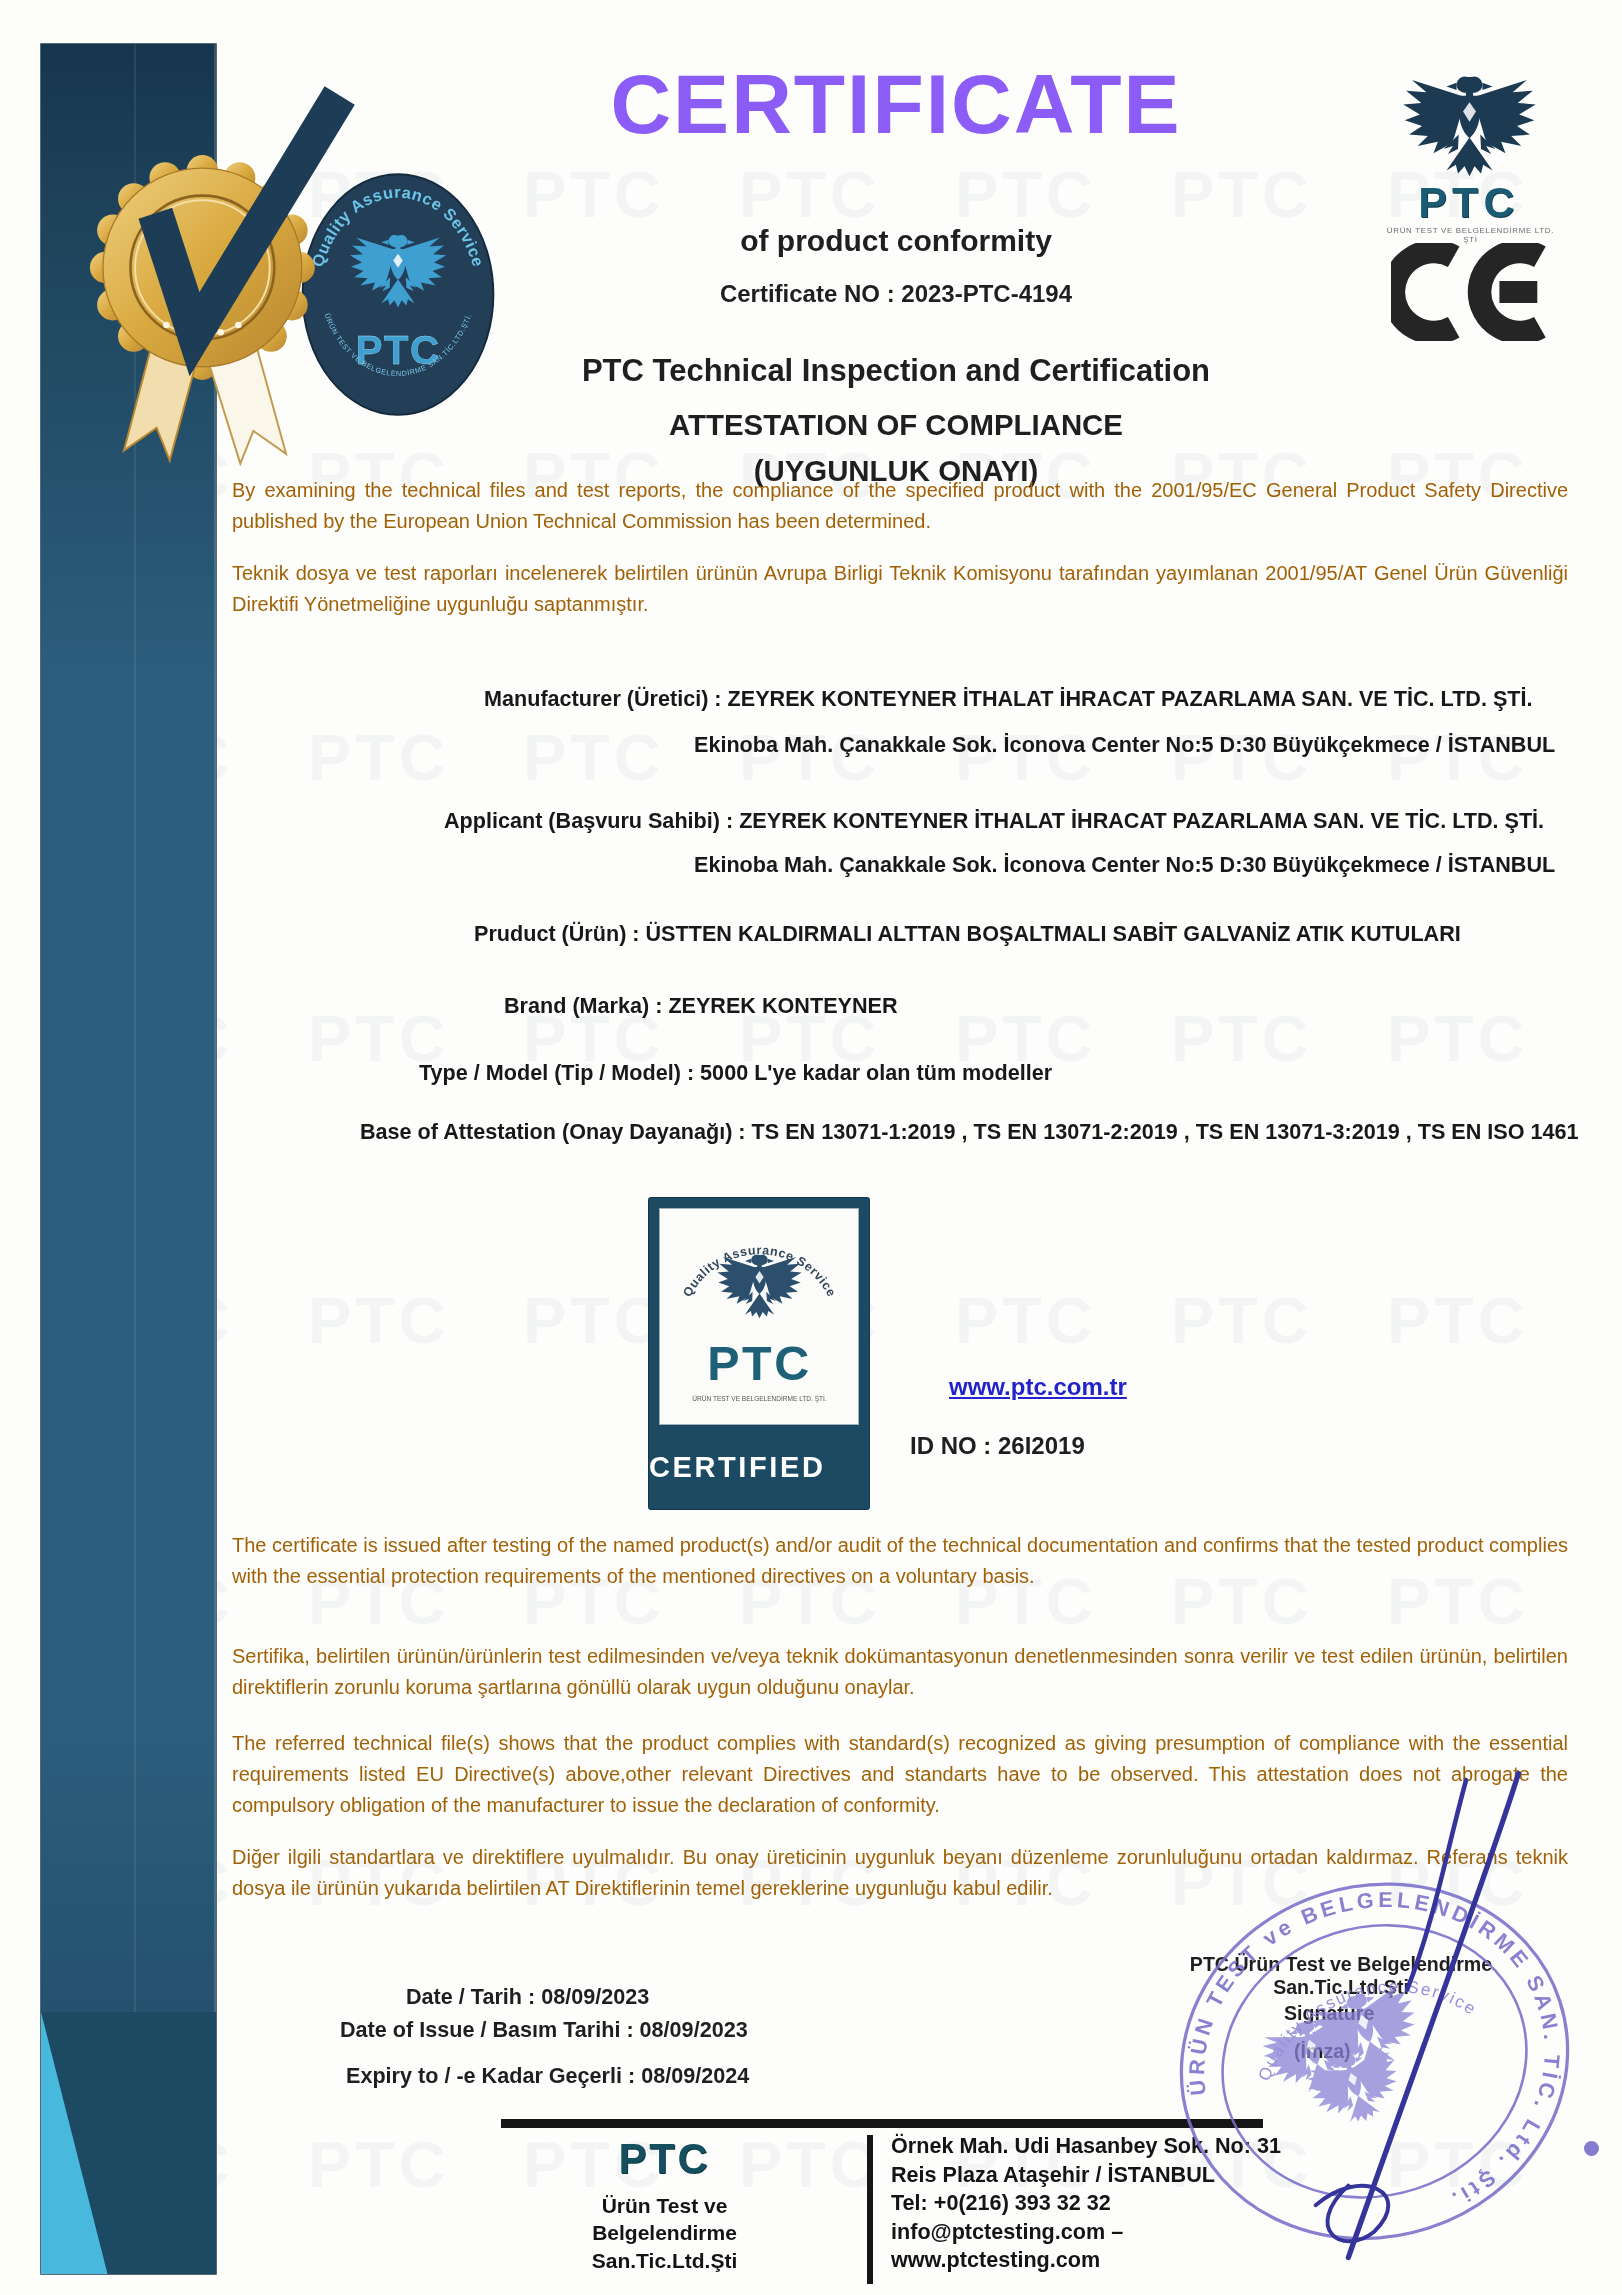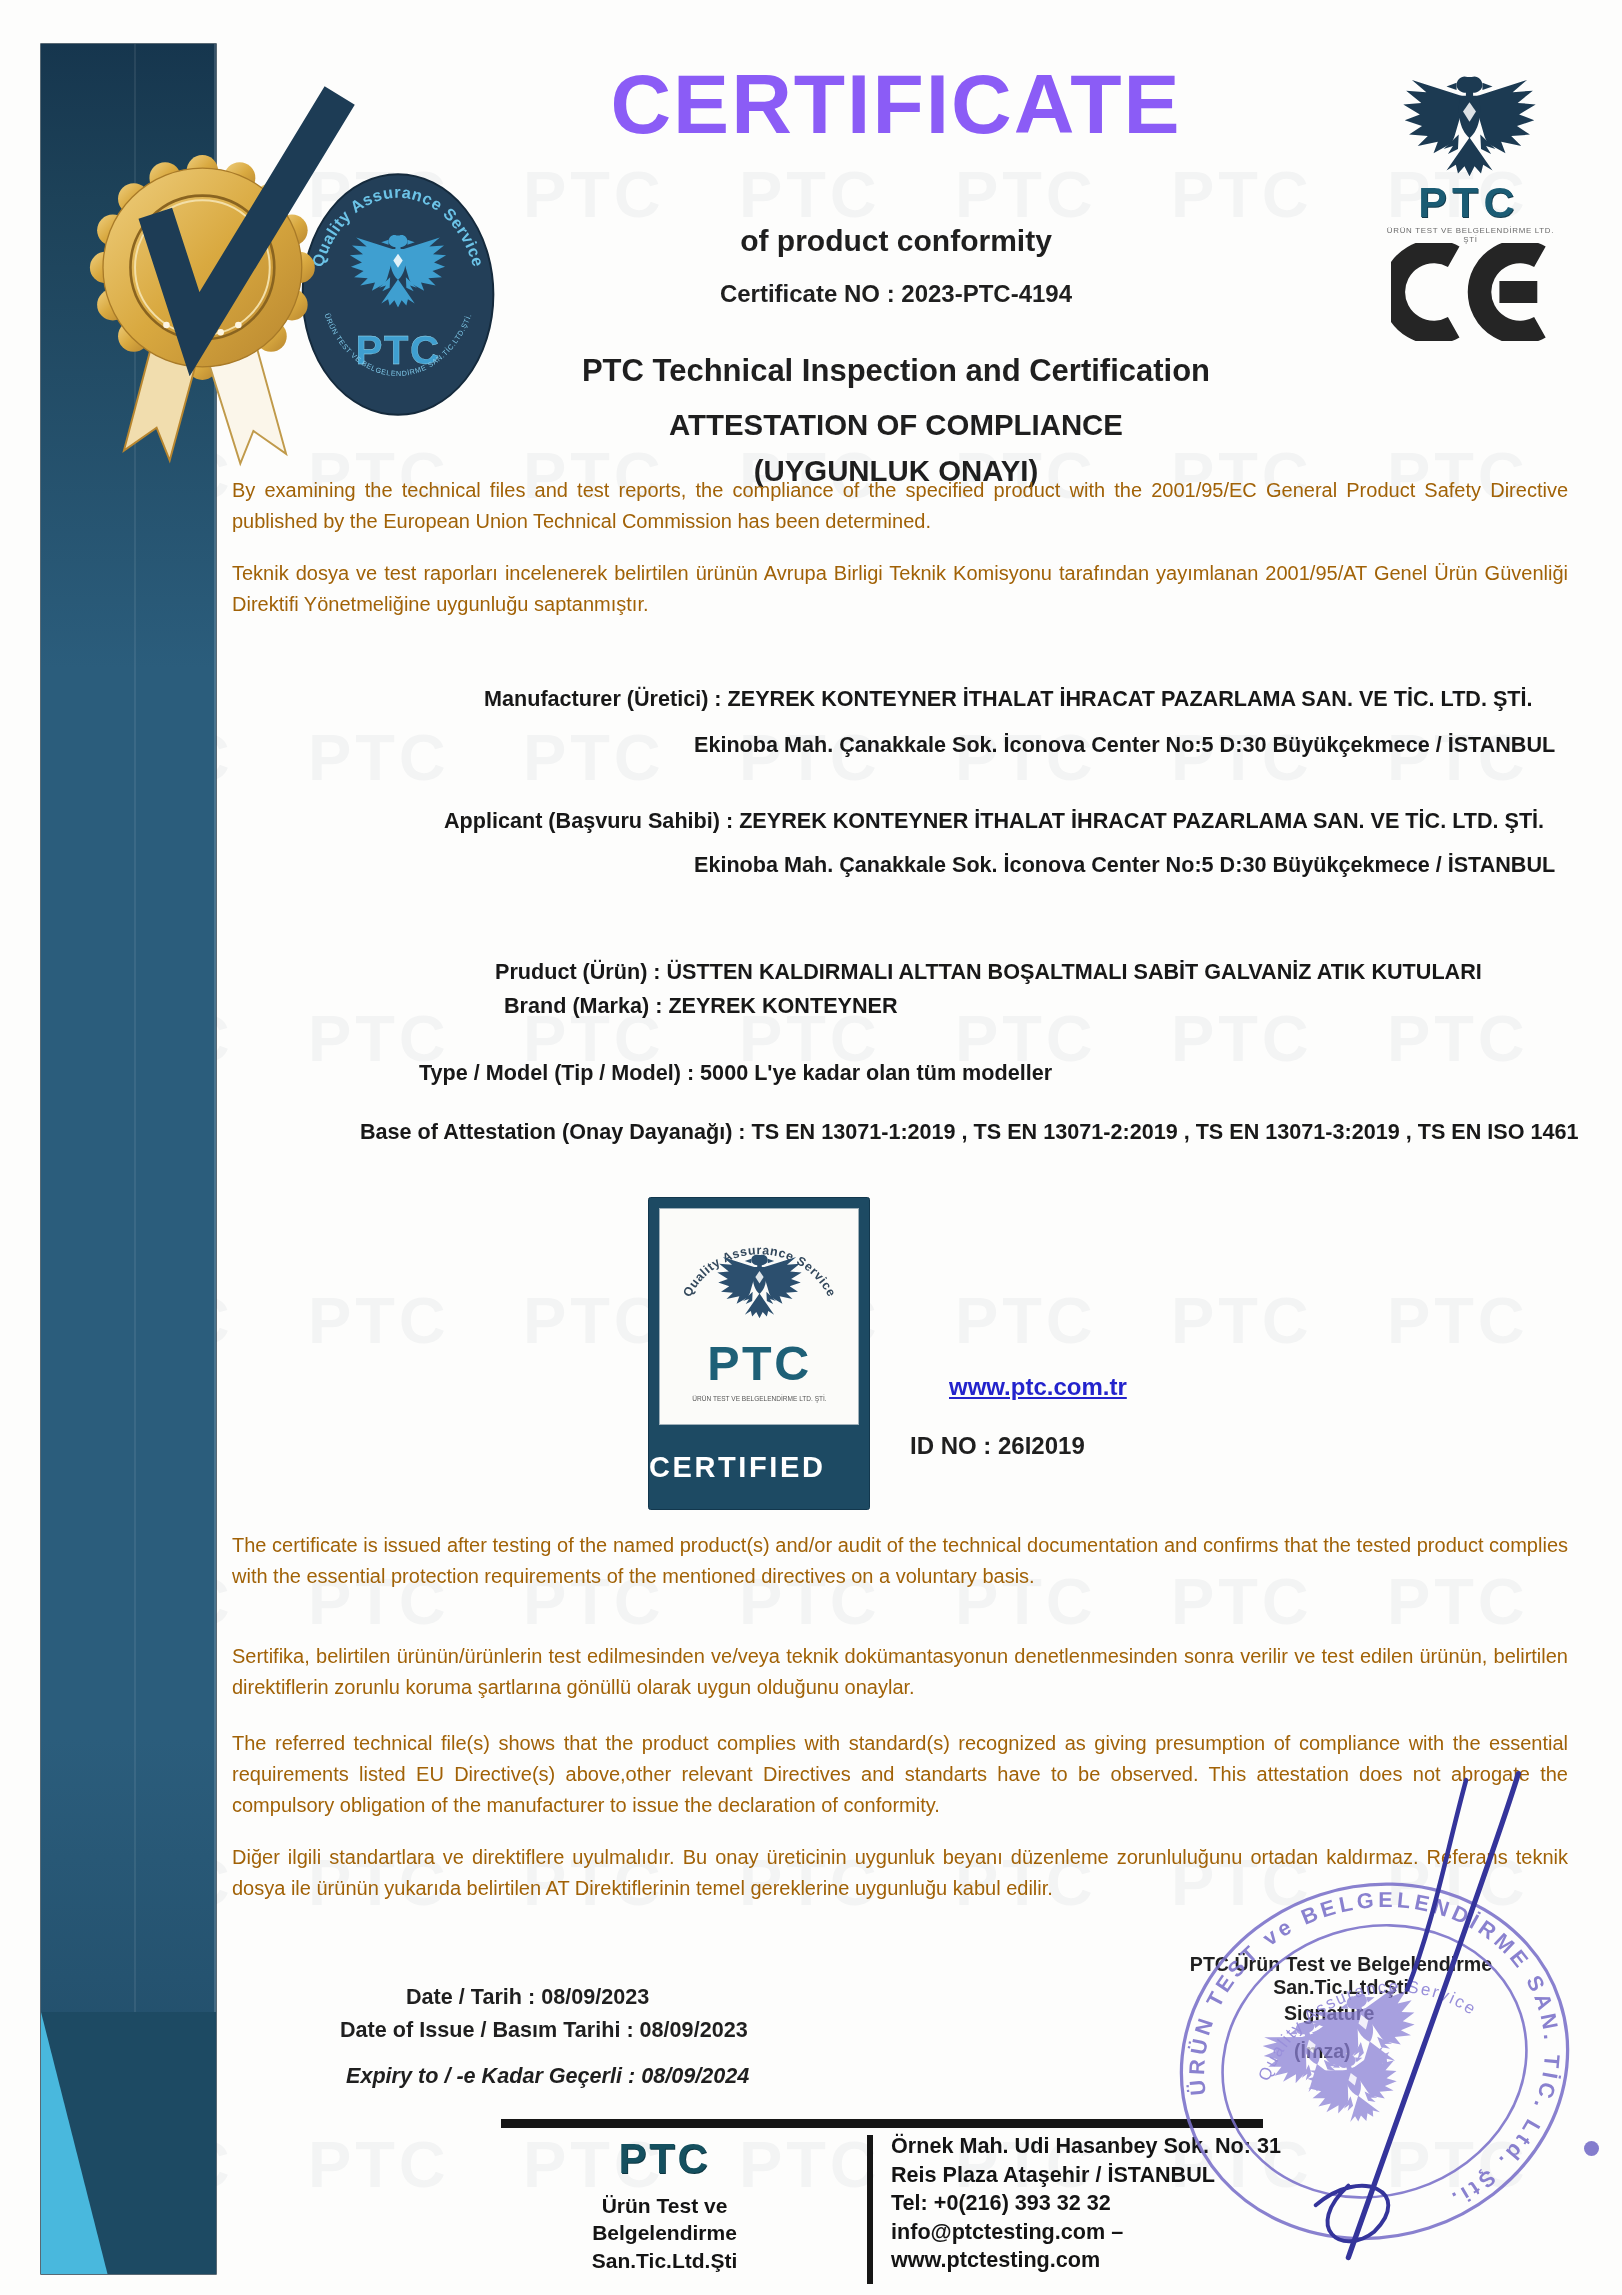--- a/index.html
+++ b/index.html
@@ -228,21 +228,21 @@
   <div class="abs center-block sub1" style="top:408px; font-size:29.4px;">ATTESTATION OF COMPLIANCE</div>
   <div class="abs center-block sub1" style="top:454px; font-size:29.4px;">(UYGUNLUK ONAYI)</div>
 
   <div class="abs para" style="top:475px;">By examining the technical files and test reports, the compliance of the specified product with the 2001/95/EC General Product Safety Directive published by the European Union Technical Commission has been determined.</div>
   <div class="abs para" style="top:558px;">Teknik dosya ve test raporları incelenerek belirtilen ürünün Avrupa Birligi Teknik Komisyonu tarafından yayımlanan 2001/95/AT Genel Ürün Güvenliği Direktifi Yönetmeliğine uygunluğu saptanmıştır.</div>
 
   <div class="abs kv" style="left:484px; top:686px;">Manufacturer (Üretici) : ZEYREK KONTEYNER İTHALAT İHRACAT PAZARLAMA SAN. VE TİC. LTD. ŞTİ.</div>
   <div class="abs kv" style="left:694px; top:732px;">Ekinoba Mah. Çanakkale Sok. İconova Center No:5 D:30 Büyükçekmece / İSTANBUL</div>
   <div class="abs kv" style="left:444px; top:808px;">Applicant (Başvuru Sahibi) : ZEYREK KONTEYNER İTHALAT İHRACAT PAZARLAMA SAN. VE TİC. LTD. ŞTİ.</div>
   <div class="abs kv" style="left:694px; top:852px;">Ekinoba Mah. Çanakkale Sok. İconova Center No:5 D:30 Büyükçekmece / İSTANBUL</div>
-  <div class="abs kv" style="left:495px; top:921px;margin-top:38px;">Pruduct (Ürün) : ÜSTTEN KALDIRMALI ALTTAN BOŞALTMALI SABİT GALVANİZ ATIK KUTULARI</div>
+  <div class="abs kv" style="left:474px; top:921px;">Pruduct (Ürün) : ÜSTTEN KALDIRMALI ALTTAN BOŞALTMALI SABİT GALVANİZ ATIK KUTULARI</div>
   <div class="abs kv" style="left:504px; top:993px;">Brand  (Marka) : ZEYREK KONTEYNER</div>
   <div class="abs kv" style="left:419px; top:1060px;">Type / Model (Tip / Model) : 5000 L'ye kadar olan tüm modeller</div>
   <div class="abs kv" style="left:360px; top:1119px;">Base of Attestation (Onay Dayanağı) : TS EN 13071-1:2019 , TS EN 13071-2:2019 , TS EN 13071-3:2019 , TS EN ISO 1461</div>
 
   <div class="abs badge">
     <div class="badge-panel">
       <svg width="199" height="216" viewBox="0 0 304 330">
         <defs>
             <path id="badgeArc" d="M 40 150 A 118 118 0 0 1 264 150" fill="none"></path>
           </defs>
@@ -262,21 +262,21 @@
   <div class="abs link" style="left:949px; top:1373px;">www.ptc.com.tr</div>
   <div class="abs idno" style="left:910px; top:1432px;">ID NO : 26I2019</div>
 
   <div class="abs para" style="top:1530px;">The certificate is issued after testing of the named product(s) and/or audit of the technical documentation and confirms that the tested product complies with the essential protection requirements of the mentioned directives on a voluntary basis.</div>
   <div class="abs para" style="top:1641px;">Sertifika, belirtilen ürünün/ürünlerin test edilmesinden ve/veya teknik dokümantasyonun denetlenmesinden sonra verilir ve test edilen ürünün, belirtilen direktiflerin zorunlu koruma şartlarına gönüllü olarak uygun olduğunu onaylar.</div>
   <div class="abs para" style="top:1728px;">The referred technical file(s) shows that the product complies with standard(s) recognized as giving presumption of compliance with the essential requirements listed EU Directive(s) above,other relevant Directives and standarts have to be observed. This attestation does not abrogate the compulsory obligation of the manufacturer to issue the declaration of conformity.</div>
   <div class="abs para" style="top:1842px;">Diğer ilgili standartlara ve direktiflere uyulmalıdır. Bu onay üreticinin uygunluk beyanı düzenleme zorunluluğunu ortadan kaldırmaz. Referans teknik dosya ile ürünün yukarıda belirtilen AT Direktiflerinin temel gereklerine uygunluğu kabul edilir.</div>
 
   <div class="abs date-line" style="left:406px; top:1957px;margin-top:27px;">Date / Tarih : 08/09/2023</div>
   <div class="abs date-line" style="left:340px; top:2017px;">Date of Issue / Basım Tarihi : 08/09/2023</div>
-  <div class="abs date-line" style="left:346px; top:2063px;font-style:italic;">Expiry to / -e Kadar Geçerli : 08/09/2024</div>
+  <div class="abs date-line" style="left:346px; top:2063px;">Expiry to / -e Kadar Geçerli : 08/09/2024</div>
 
   <div class="abs sig-company">PTC Ürün Test ve Belgelendirme San.Tic.Ltd.Şti</div>
   <div class="abs sig-label" style="left:1284px; top:2002px;">Signature</div>
   <div class="abs sig-label" style="left:1294px; top:2040px;">(İmza)</div>
 
   <svg class="abs z3" style="left:1152px; top:1754px;" width="445" height="533" viewBox="0 0 680 815">
     <defs>
       <path id="ringPath" d="M 77 470 a 263 233 0 1 1 526 0 a 263 233 0 1 1 -526 0" fill="none"></path>
       <path id="innerArc" d="M 150 500 A 200 190 0 0 1 530 500" fill="none"></path>
     </defs>

